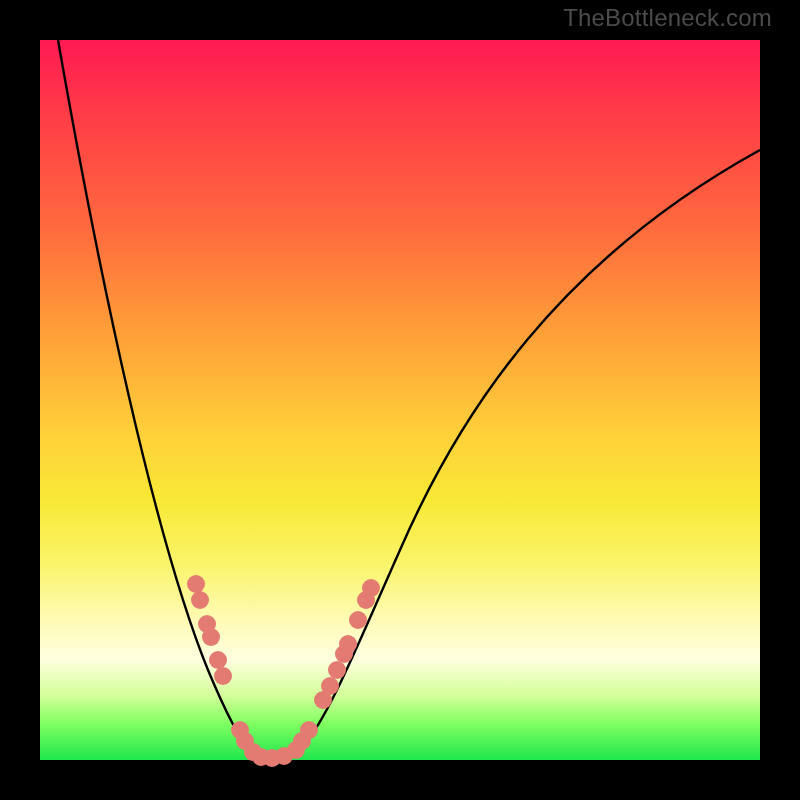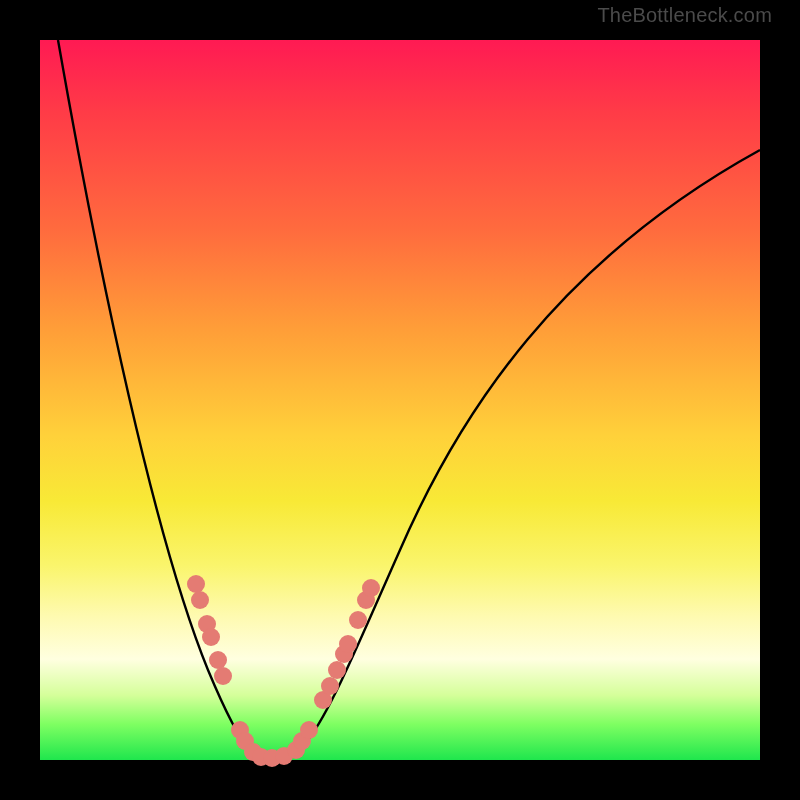--- a/index.html
+++ b/index.html
@@ -14,21 +14,21 @@
   .frame {
     position: relative;
     width: 800px;
     height: 800px;
   }
   .watermark {
     position: absolute;
     top: 4px;
     right: 28px;
     color: #4b4b4b;
-    font-size: 20px;
+    font-size: 24px;
     font-weight: 500;
     letter-spacing: 0.2px;
   }
   .plot-area {
     position: absolute;
     left: 40px;
     top: 40px;
     width: 720px;
     height: 720px;
     background: linear-gradient(

